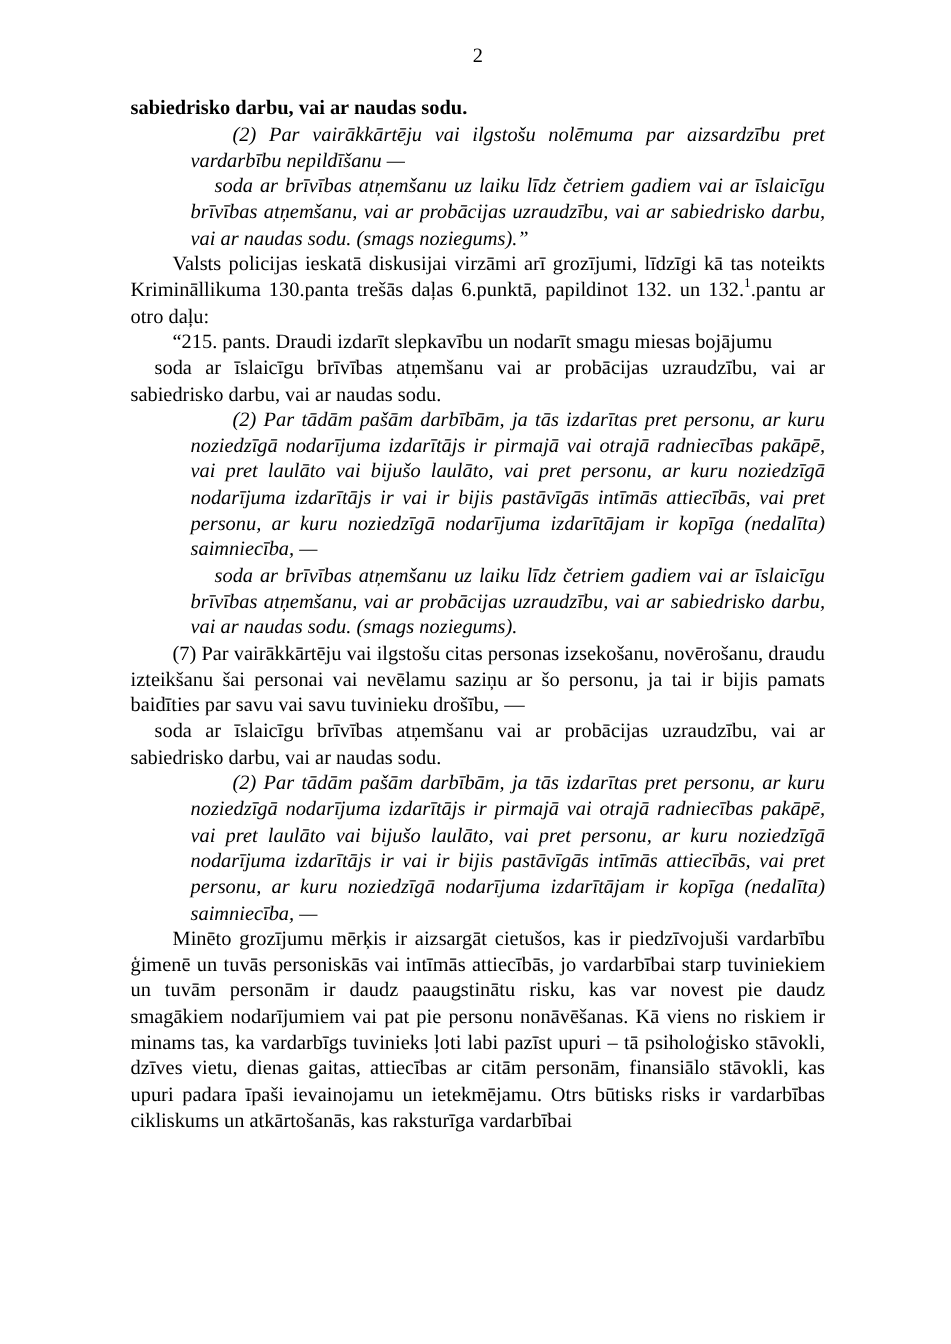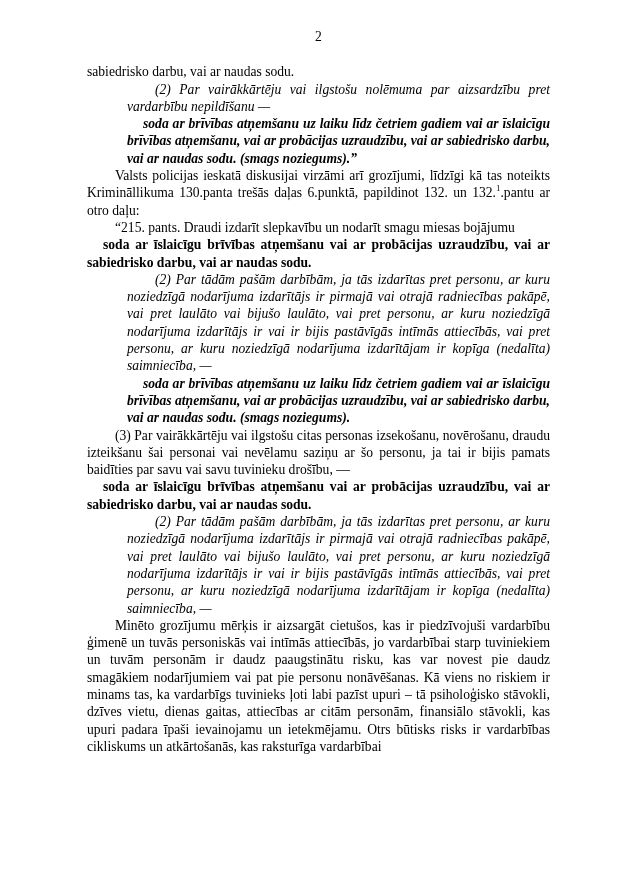--- a/index.html
+++ b/index.html
@@ -27,40 +27,40 @@
   }
   .doc-body p.para {
     margin: 0;
     text-align: justify;
   }
   .doc-body p.para.italic {
     font-style: italic;
     margin-left: 40px;
   }
   .indent-para { text-indent: 28px; }
-  .indent-soda { text-indent: 16px; font-weight: bold; }
-  .indent-none { text-indent: 0; }
+  .indent-soda { text-indent: 16px; }
+  .indent-none { text-indent: 0; font-weight: bold; }
   sup {
     font-size: 0.65em;
     line-height: 0;
     vertical-align: super;
   }
 </style>
 </head>
 <body>
 
 <div class="page">
   <div class="page-number">2</div>
   <div class="doc-body">
       <p class="para indent-none"><span>sabiedrisko darbu, vai ar naudas sodu.</span></p>
       <p class="para italic indent-para"><span>(2) Par vairākkārtēju vai ilgstošu nolēmuma par aizsardzību pret vardarbību nepildīšanu —</span></p>
       <p class="para italic indent-soda"><span>soda ar brīvības atņemšanu uz laiku līdz četriem gadiem vai ar īslaicīgu brīvības atņemšanu, vai ar probācijas uzraudzību, vai ar sabiedrisko darbu, vai ar naudas sodu. (smags noziegums).”</span></p>
       <p class="para indent-para"><span>Valsts policijas ieskatā diskusijai virzāmi arī grozījumi, līdzīgi kā tas noteikts Krimināllikuma 130.panta trešās daļas 6.punktā, papildinot 132. un 132.</span><sup>1</sup><span>.pantu ar otro daļu:</span></p>
       <p class="para indent-para"><span>“215. pants. Draudi izdarīt slepkavību un nodarīt smagu miesas bojājumu</span></p>
       <p class="para indent-soda"><span>soda ar īslaicīgu brīvības atņemšanu vai ar probācijas uzraudzību, vai ar sabiedrisko darbu, vai ar naudas sodu.</span></p>
       <p class="para italic indent-para"><span>(2) Par tādām pašām darbībām, ja tās izdarītas pret personu, ar kuru noziedzīgā nodarījuma izdarītājs ir pirmajā vai otrajā radniecības pakāpē, vai pret laulāto vai bijušo laulāto, vai pret personu, ar kuru noziedzīgā nodarījuma izdarītājs ir vai ir bijis pastāvīgās intīmās attiecībās, vai pret personu, ar kuru noziedzīgā nodarījuma izdarītājam ir kopīga (nedalīta) saimniecība, —</span></p>
       <p class="para italic indent-soda"><span>soda ar brīvības atņemšanu uz laiku līdz četriem gadiem vai ar īslaicīgu brīvības atņemšanu, vai ar probācijas uzraudzību, vai ar sabiedrisko darbu, vai ar naudas sodu. (smags noziegums).</span></p>
-      <p class="para indent-para"><span>(3) Par vairākkārtēju vai ilgstošu citas personas izsekošanu, novērošanu, draudu izteikšanu šai personai vai nevēlamu saziņu ar šo personu, ja tai ir bijis pamats baidīties par savu vai savu tuvinieku drošību, —</span></p>
+      <p class="para indent-para"><span>(7) Par vairākkārtēju vai ilgstošu citas personas izsekošanu, novērošanu, draudu izteikšanu šai personai vai nevēlamu saziņu ar šo personu, ja tai ir bijis pamats baidīties par savu vai savu tuvinieku drošību, —</span></p>
       <p class="para indent-soda"><span>soda ar īslaicīgu brīvības atņemšanu vai ar probācijas uzraudzību, vai ar sabiedrisko darbu, vai ar naudas sodu.</span></p>
       <p class="para italic indent-para"><span>(2) Par tādām pašām darbībām, ja tās izdarītas pret personu, ar kuru noziedzīgā nodarījuma izdarītājs ir pirmajā vai otrajā radniecības pakāpē, vai pret laulāto vai bijušo laulāto, vai pret personu, ar kuru noziedzīgā nodarījuma izdarītājs ir vai ir bijis pastāvīgās intīmās attiecībās, vai pret personu, ar kuru noziedzīgā nodarījuma izdarītājam ir kopīga (nedalīta) saimniecība, —</span></p>
       <p class="para indent-para"><span>Minēto grozījumu mērķis ir aizsargāt cietušos, kas ir piedzīvojuši vardarbību ģimenē un tuvās personiskās vai intīmās attiecībās, jo vardarbībai starp tuviniekiem un tuvām personām ir daudz paaugstinātu risku, kas var novest pie daudz smagākiem nodarījumiem vai pat pie personu nonāvēšanas. Kā viens no riskiem ir minams tas, ka vardarbīgs tuvinieks ļoti labi pazīst upuri – tā psiholoģisko stāvokli, dzīves vietu, dienas gaitas, attiecības ar citām personām, finansiālo stāvokli, kas upuri padara īpaši ievainojamu un ietekmējamu. Otrs būtisks risks ir vardarbības cikliskums un atkārtošanās, kas raksturīga vardarbībai</span></p>
     </div>
 </div>
 
 </body></html>

